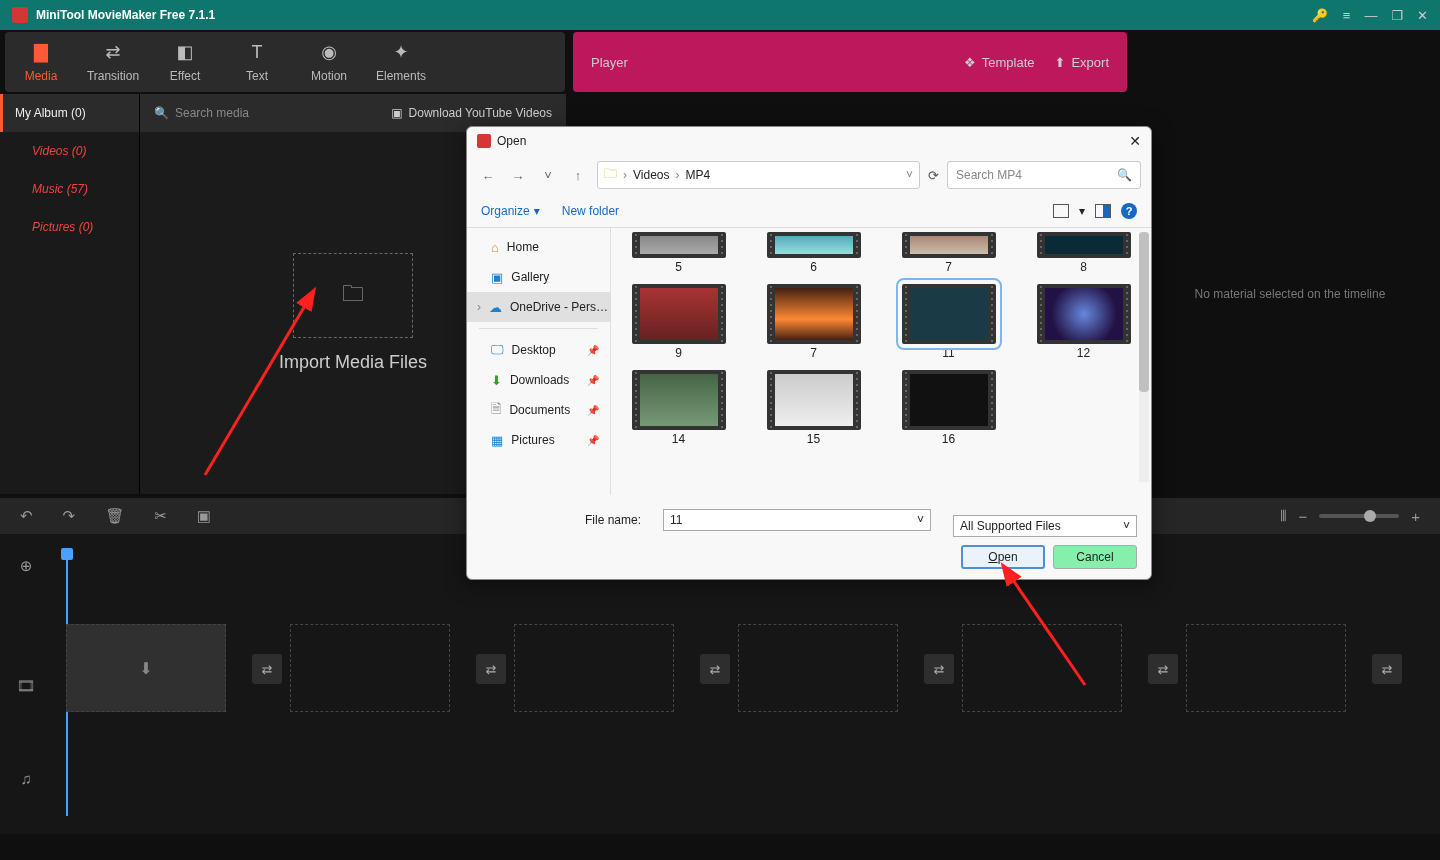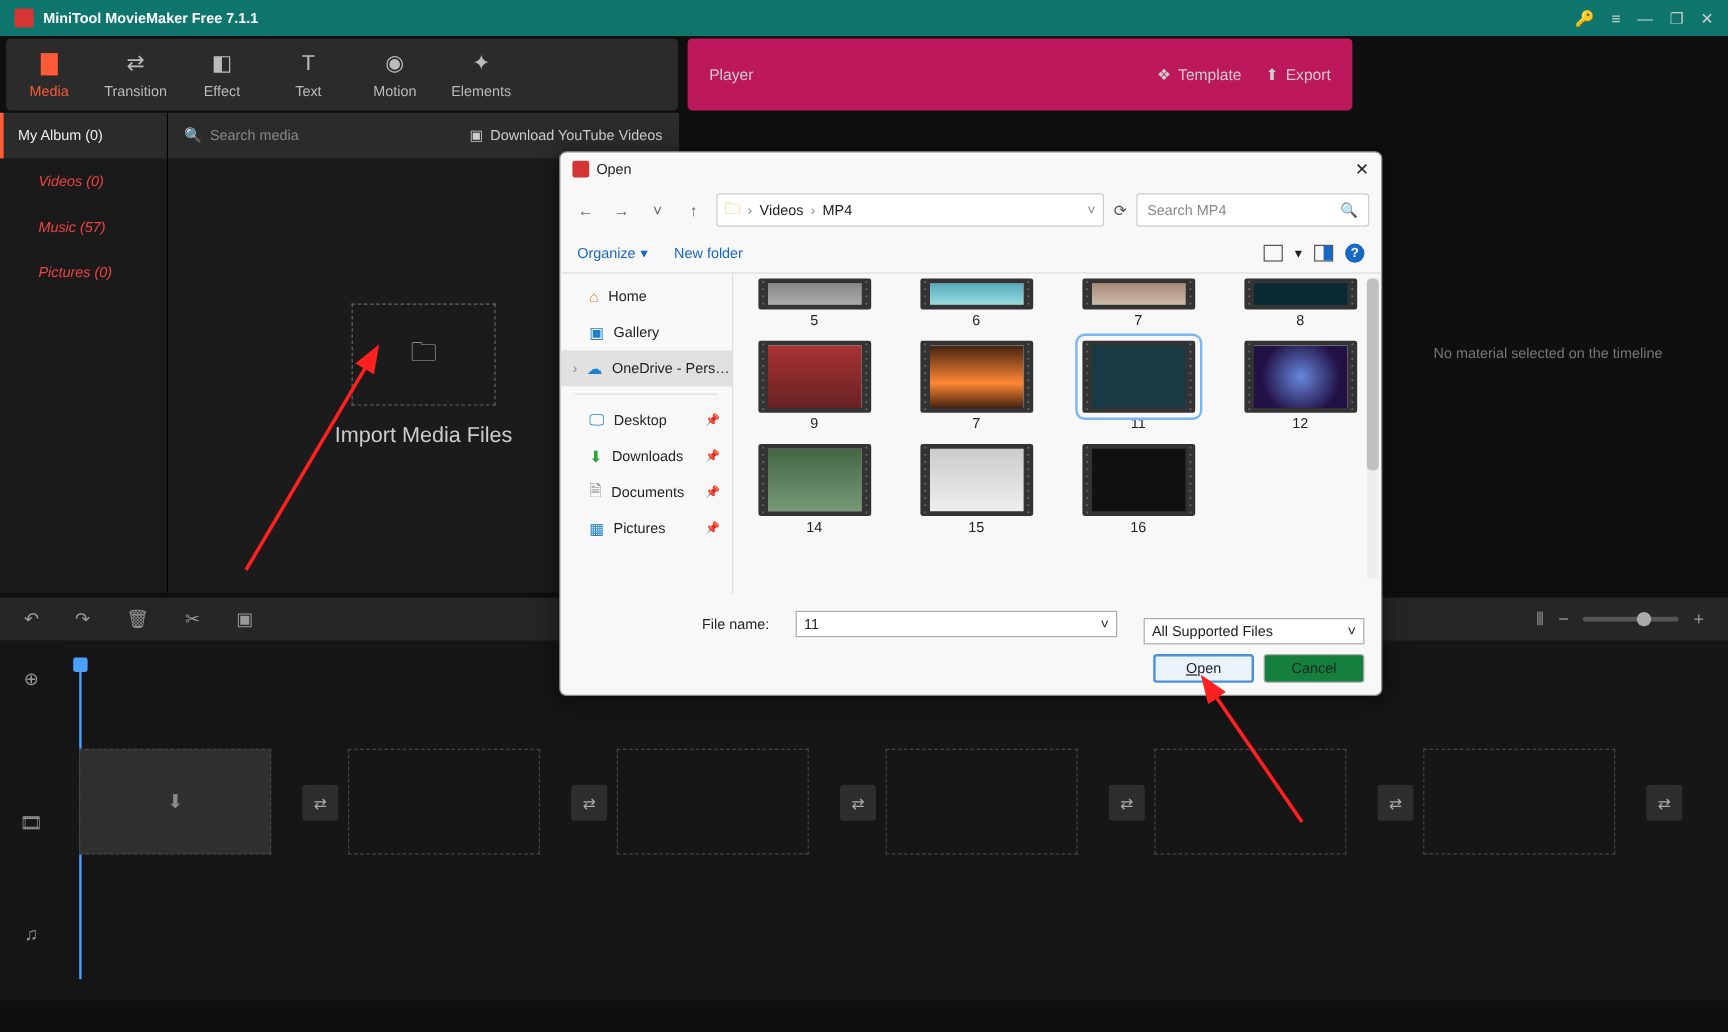--- a/index.html
+++ b/index.html
@@ -114,21 +114,21 @@
 .thumb-inner { position:absolute; inset:0; }
 .fname { font-size:12px; color:#222;}
 .fd-vscroll { position:absolute; right:2px; top:4px; width:10px; height:250px; background:#eee;}
 .fd-vscroll::after{ content:''; position:absolute; top:0; width:100%; height:160px; background:#c0c0c0; border-radius:4px;}
 .fd-bottom { padding:8px 14px 10px 14px; display:flex; flex-direction:column; gap:8px;}
 .fd-fn-row { display:flex; align-items:center; gap:22px;}
 .fd-fn-label { width:160px; text-align:right;}
 .fd-fn-input { flex:1; height:22px; border:1px solid #aaa; background:#fff; padding:0 6px; display:flex; align-items:center; justify-content:space-between;}
 .fd-filter { width:184px; height:22px; border:1px solid #aaa; background:#fff; padding:0 6px; display:flex; align-items:center; justify-content:space-between;margin-top:12px;}
 .fd-btn-row { display:flex; justify-content:flex-end; gap:8px;}
-.fd-btn { width:84px; height:24px; border:1px solid #aaa; background:#15803d; border-radius:3px; display:flex; align-items:center; justify-content:center; cursor:pointer;}
+.fd-btn { width:84px; height:24px; border:1px solid #aaa; background:#86efac; border-radius:3px; display:flex; align-items:center; justify-content:center; cursor:pointer;}
 .fd-btn.primary { border:2px solid #4a90d9; background:#eaf3fc;}
 .fd-btn .ul{ text-decoration:underline;}
 
 
 .t5{background:linear-gradient(#888,#aaa);}
 .t6{background:linear-gradient(#5ab,#9dd);}
 .t7{background:linear-gradient(#a87,#cba);}
 .t8{background:#0a2a35;}
 .t9{background:linear-gradient(#a33,#622);}
 .t10{background:linear-gradient(#421,#f83 60%,#421);}

